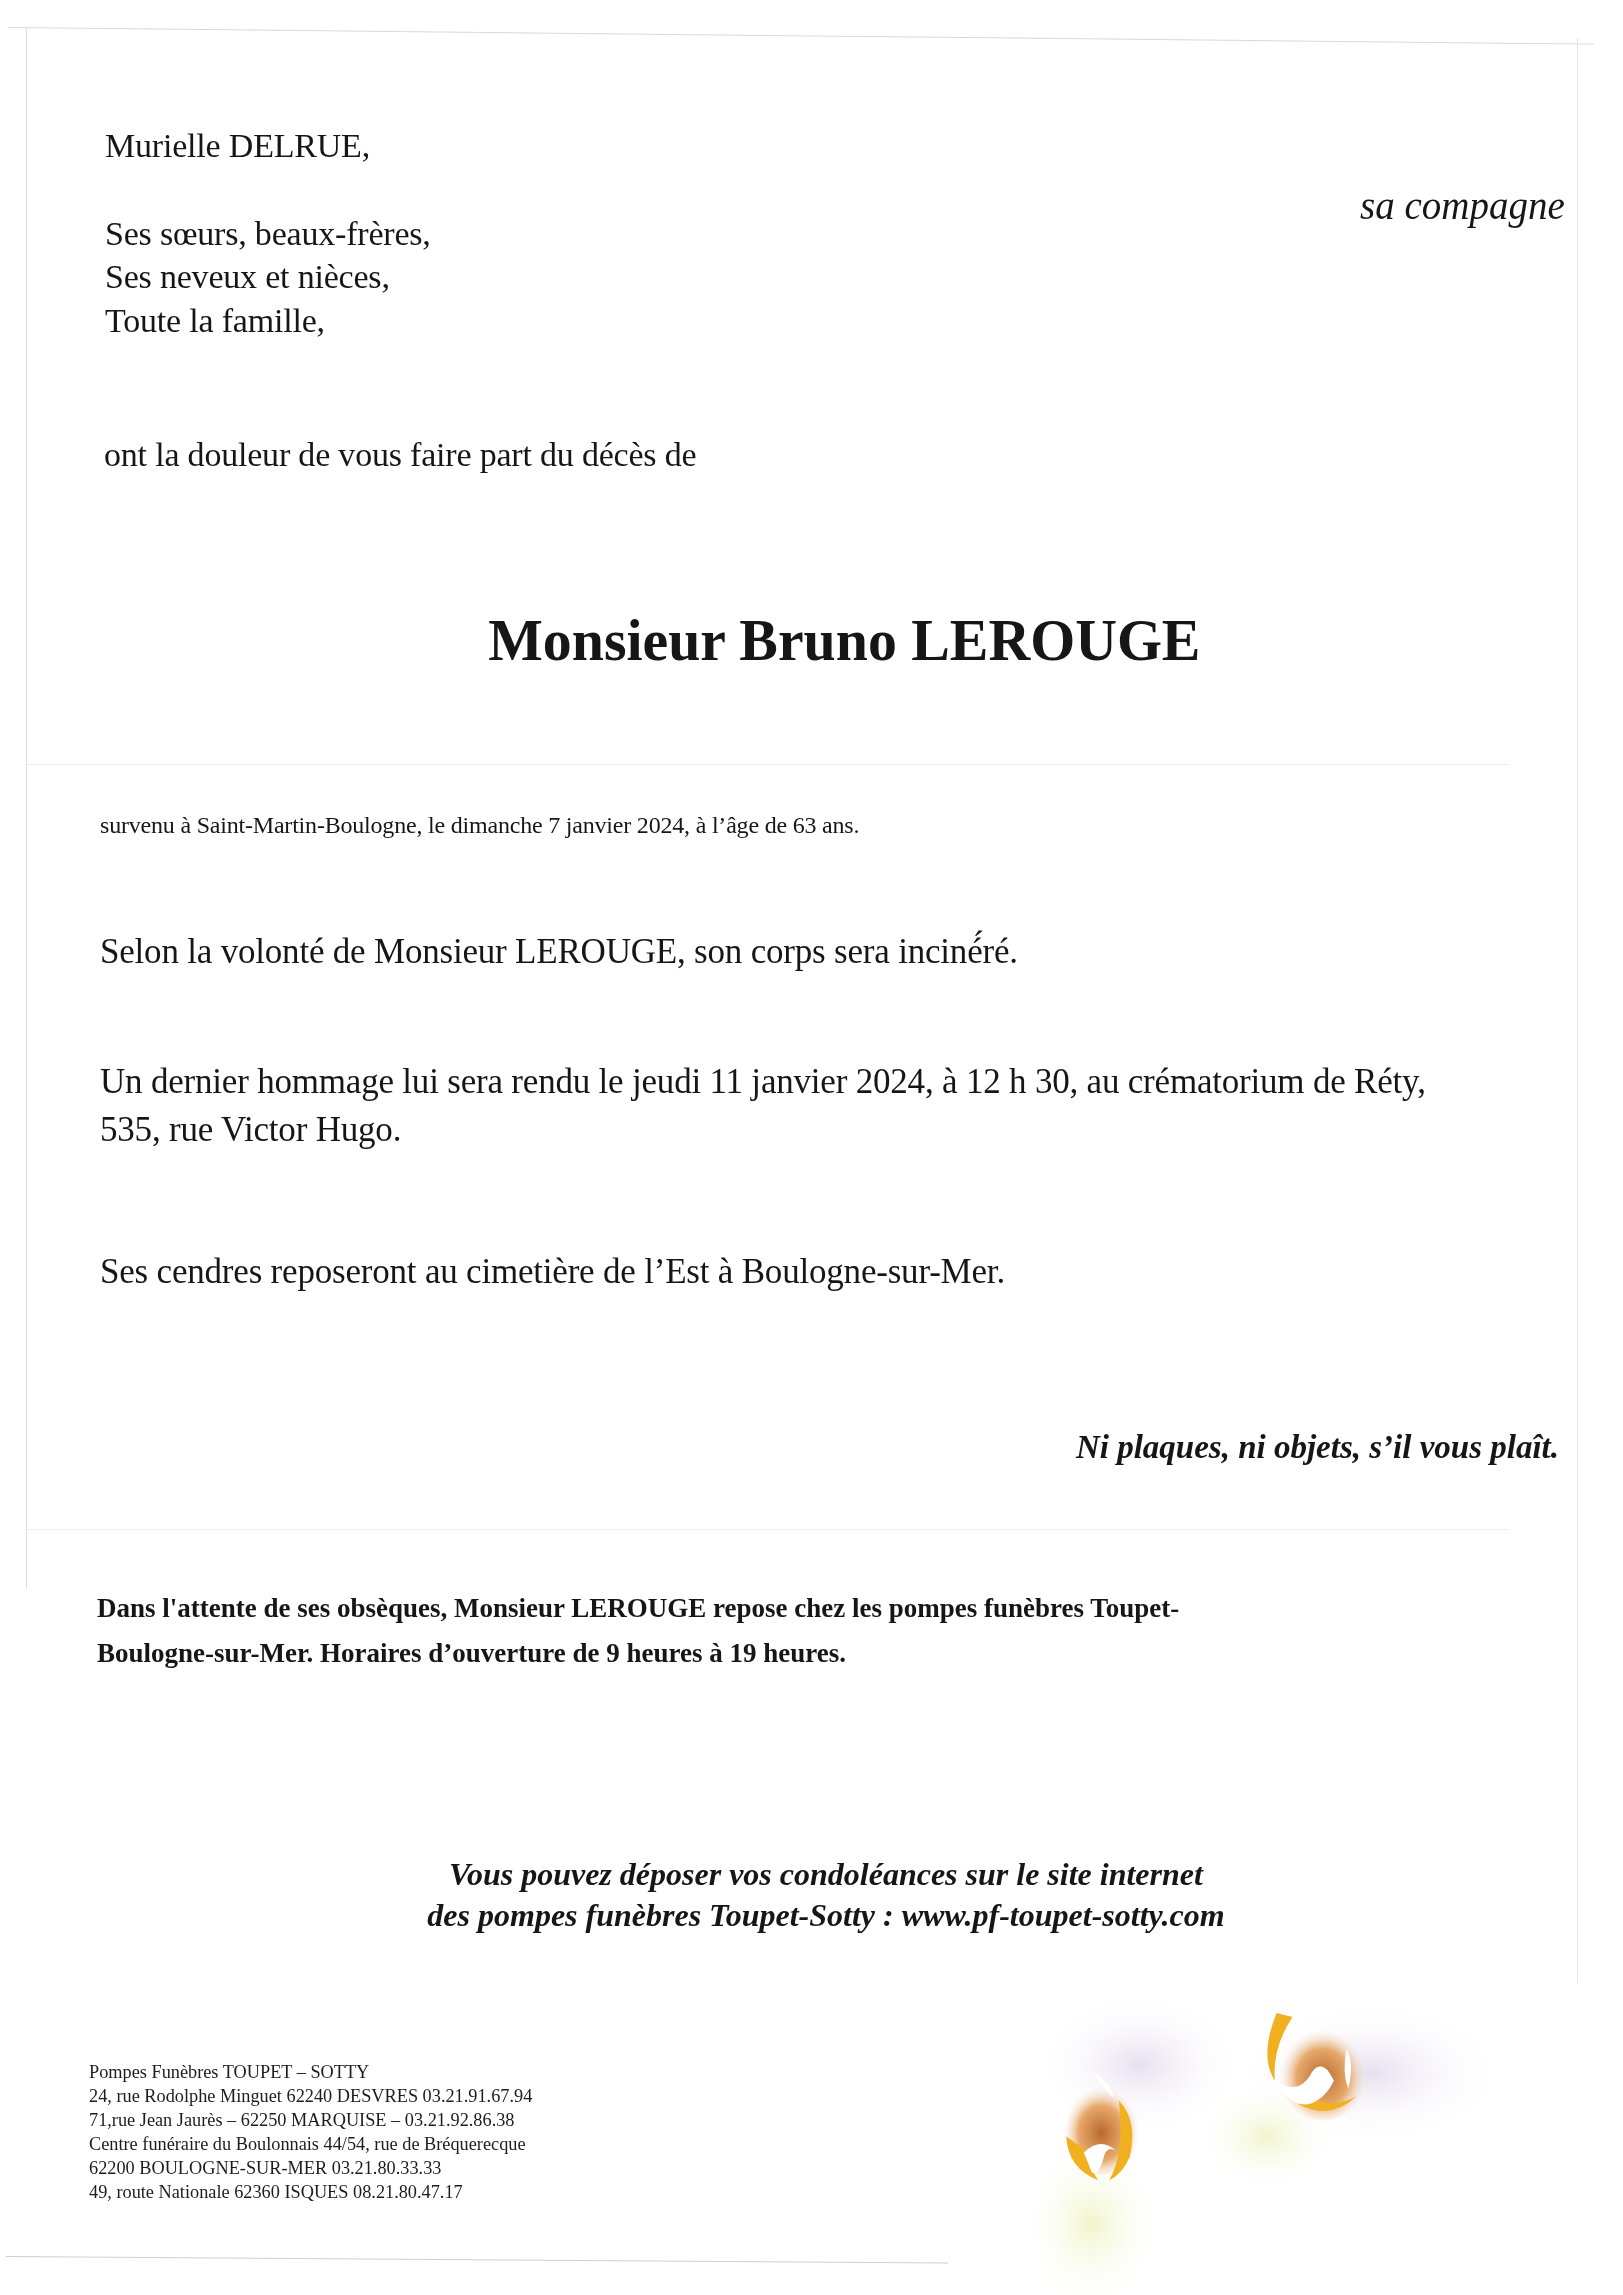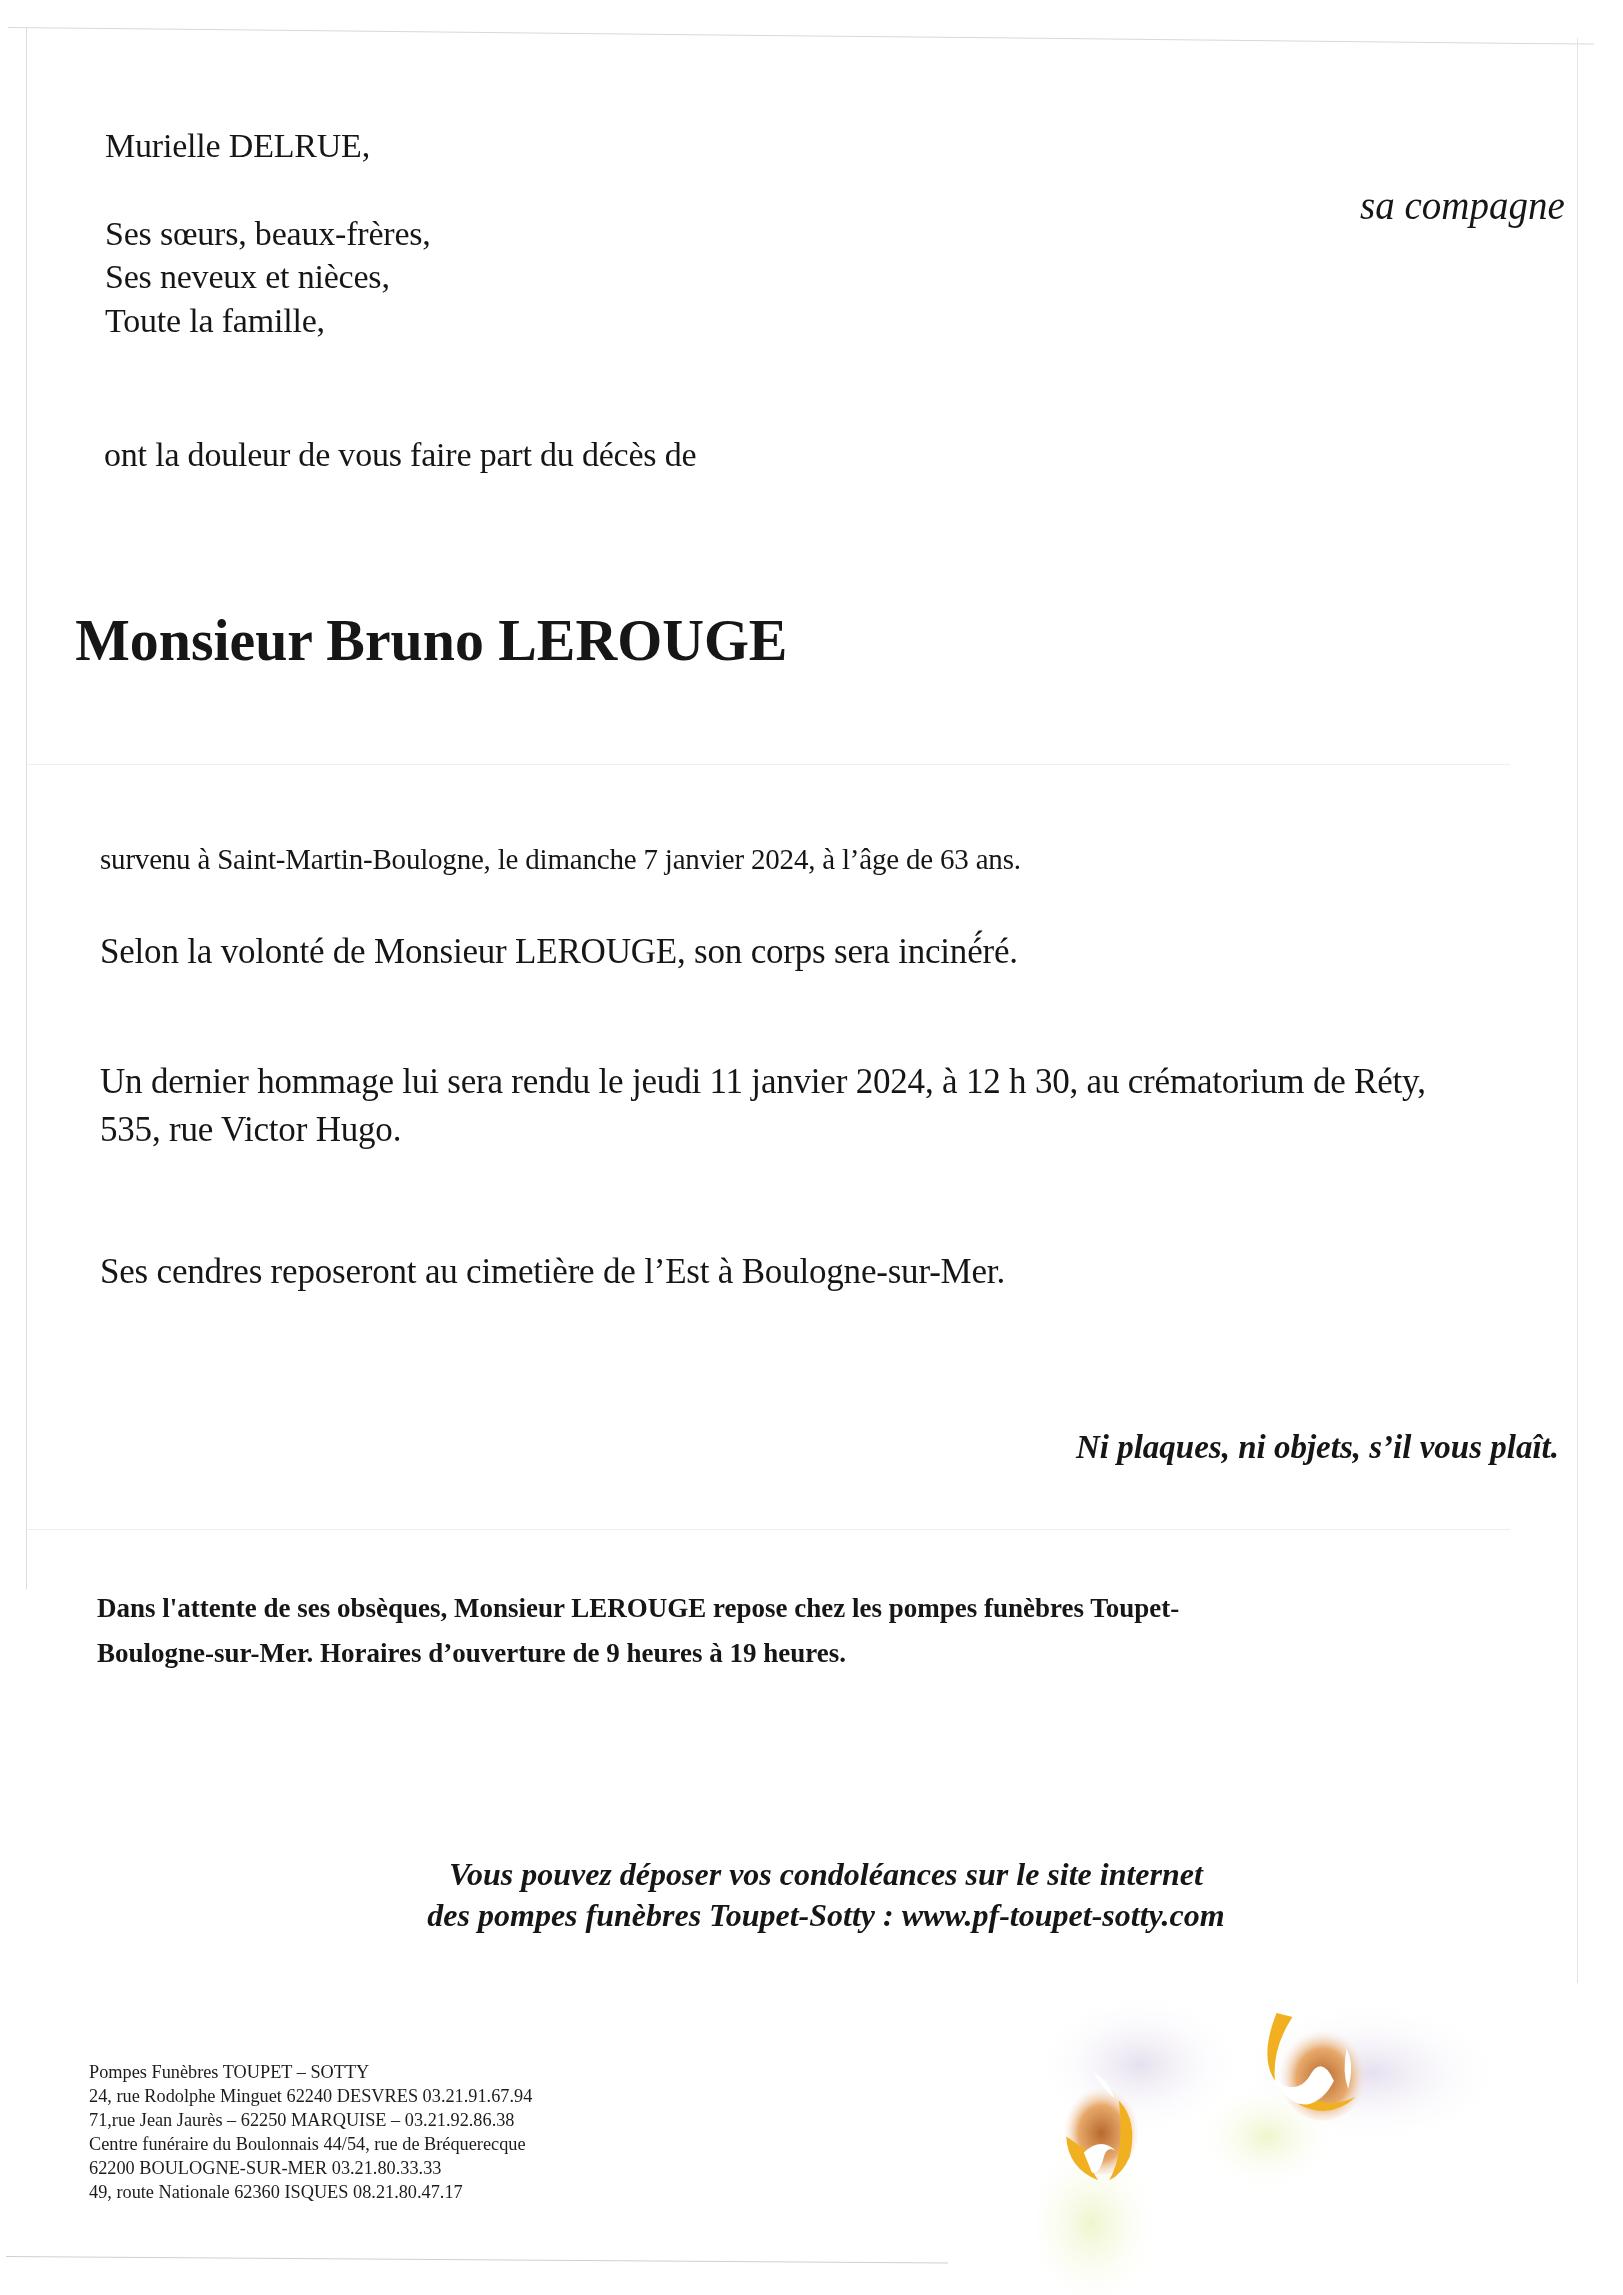--- a/index.html
+++ b/index.html
@@ -73,30 +73,30 @@
       font-size: 39px;
       white-space: nowrap;
     }
 
     #announce { left: 104px; top: 438px; font-size: 34px; }
 
     .deceased {
       position: absolute;
       left: 0; width: 1620px;
       top: 606px;
-      text-align: left;
+      text-align: center;
       font-weight: bold;
       font-size: 59px;
       white-space: nowrap;
       padding-left: 68px;
       box-sizing: border-box;
     }
     .deceased span { display: inline-block; transform: scaleX(0.98); }
 
-    #p-survenu { left: 100px; top: 813px; font-size: 29px; margin-top: 32px; }
+    #p-survenu { left: 100px; top: 813px; font-size: 24px; }
     #p-volonte { left: 100px; top: 934px; font-size: 35px; }
     #p-hommage1 { left: 100px; top: 1064px; font-size: 35px; }
     #p-hommage2 { left: 100px; top: 1112px; font-size: 35px; }
     #p-cendres { left: 100px; top: 1246px; font-size: 35px; margin-top: 8px; }
 
     .nofl {
       position: absolute;
       right: 65px; top: 1429px;
       font-weight: bold;
       font-style: italic;

